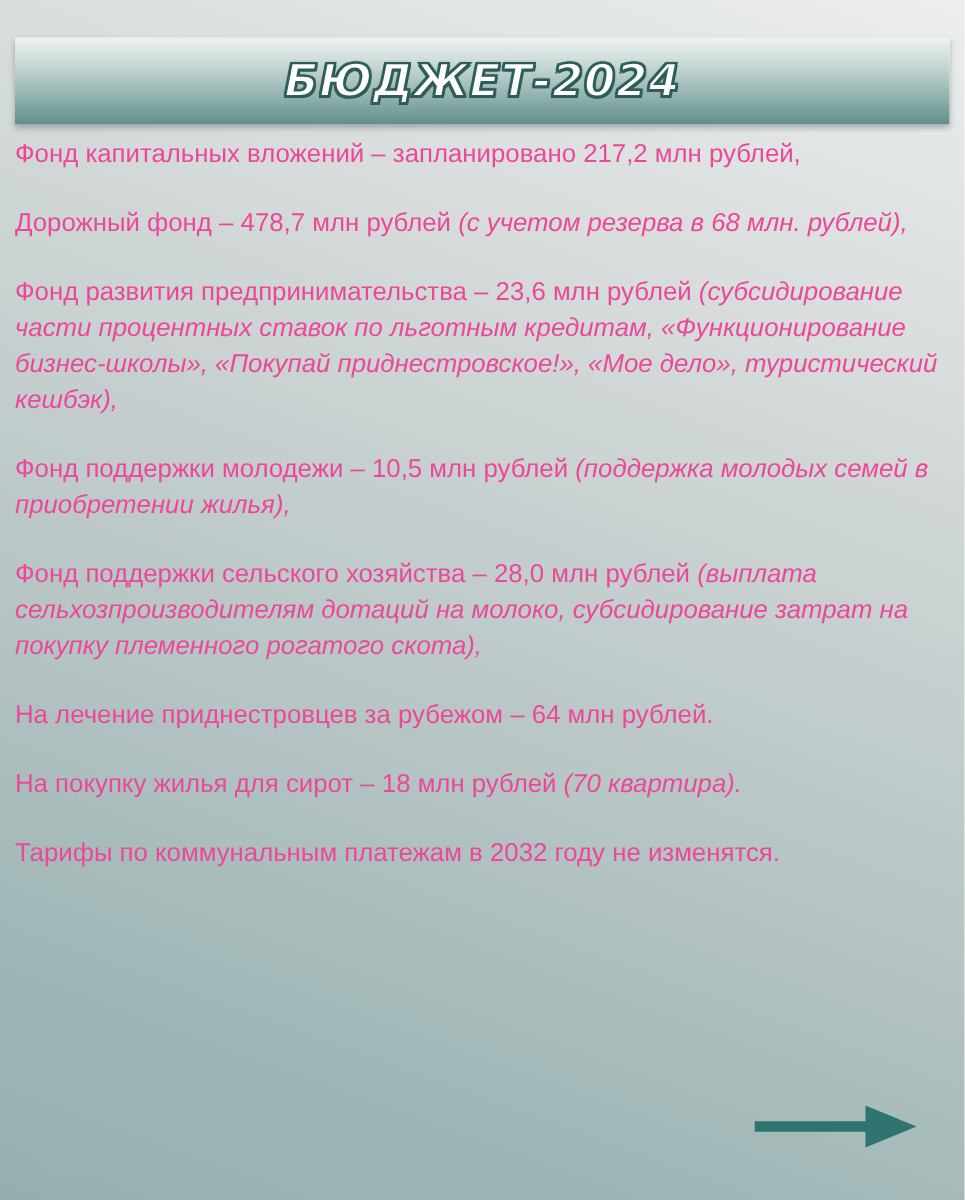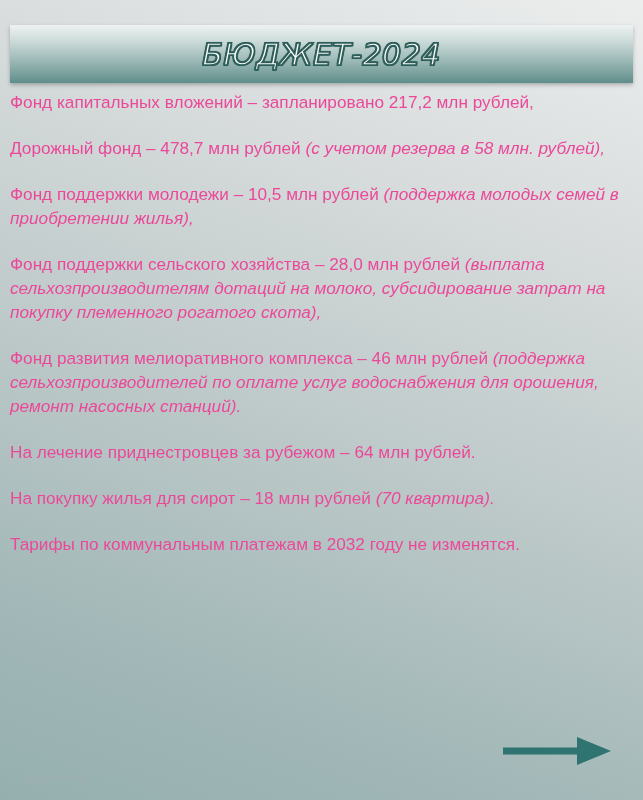--- a/index.html
+++ b/index.html
@@ -9,21 +9,21 @@
     font-family: "Liberation Sans", "DejaVu Sans", sans-serif;
   }
   .banner {
     position: absolute; left: 10px; top: 25px; width: 623px; height: 58px;
     background: linear-gradient(180deg, #eef3f2 0%, #c9d9d7 30%, #8fb0ad 70%, #5f8e8a 100%);
     box-shadow: 0 2px 4px rgba(0,0,0,0.25);
     display: flex; align-items: center; justify-content: center;
   }
   .banner-title {
     font-family: "DejaVu Sans", sans-serif;
-    font-weight: normal; font-style: italic; font-size: 30px; letter-spacing: 0.5px;
+    font-weight: bold; font-style: italic; font-size: 30px; letter-spacing: 0.5px;
     color: #ffffff;
     -webkit-text-stroke: 1.5px #2e5e5a;
     text-shadow: 0 0 2px #2e5e5a, 1px 1px 0 #2e5e5a, -1px -1px 0 #2e5e5a, 1px -1px 0 #2e5e5a, -1px 1px 0 #2e5e5a;
   }
   .content {
     position: absolute; left: 10px; top: 90px; width: 625px;
     color: #ec4899; font-size: 17.2px; line-height: 24px;
   }
   .para { margin: 0 0 22px 0; }
   .italic { font-style: italic; }
@@ -40,30 +40,30 @@
 
 <div class="banner">
   <span class="banner-title">БЮДЖЕТ-2024</span>
 </div>
 
 <div class="content">
   <p class="para">
     <span>Фонд капитальных вложений – запланировано 217,2 млн рублей,</span>
   </p>
   <p class="para">
-    <span>Дорожный фонд – 478,7 млн рублей </span><span class="italic">(с учетом резерва в 58 млн. рублей),</span>
+    <span>Дорожный фонд – 478,7 млн рублей </span><span class="italic">(с учетом резерва в 68 млн. рублей),</span>
+  </p>
+  <p class="para">
+    <span>Фонд развития предпринимательства – 23,6 млн рублей </span><span class="italic">(субсидирование части процентных ставок по льготным кредитам, «Функционирование бизнес-школы», «Покупай приднестровское!», «Мое дело», туристический кешбэк),</span>
   </p>
   <p class="para">
     <span>Фонд поддержки молодежи – 10,5 млн рублей </span><span class="italic">(поддержка молодых семей в приобретении жилья),</span>
   </p>
   <p class="para">
     <span>Фонд поддержки сельского хозяйства – 28,0 млн рублей </span><span class="italic">(выплата сельхозпроизводителям дотаций на молоко, субсидирование затрат на покупку племенного рогатого скота),</span>
-  </p>
-  <p class="para">
-    <span>Фонд развития мелиоративного комплекса – 46 млн рублей </span><span class="italic">(поддержка сельхозпроизводителей по оплате услуг водоснабжения для орошения, ремонт насосных станций).</span>
   </p>
   <p class="para">
     <span>На лечение приднестровцев за рубежом – 64 млн рублей.</span>
   </p>
   <p class="para">
     <span>На покупку жилья для сирот – 18 млн рублей </span><span class="italic">(70 квартира).</span>
   </p>
   <p class="para">
     <span>Тарифы по коммунальным платежам в 2032 году не изменятся.</span>
   </p>

